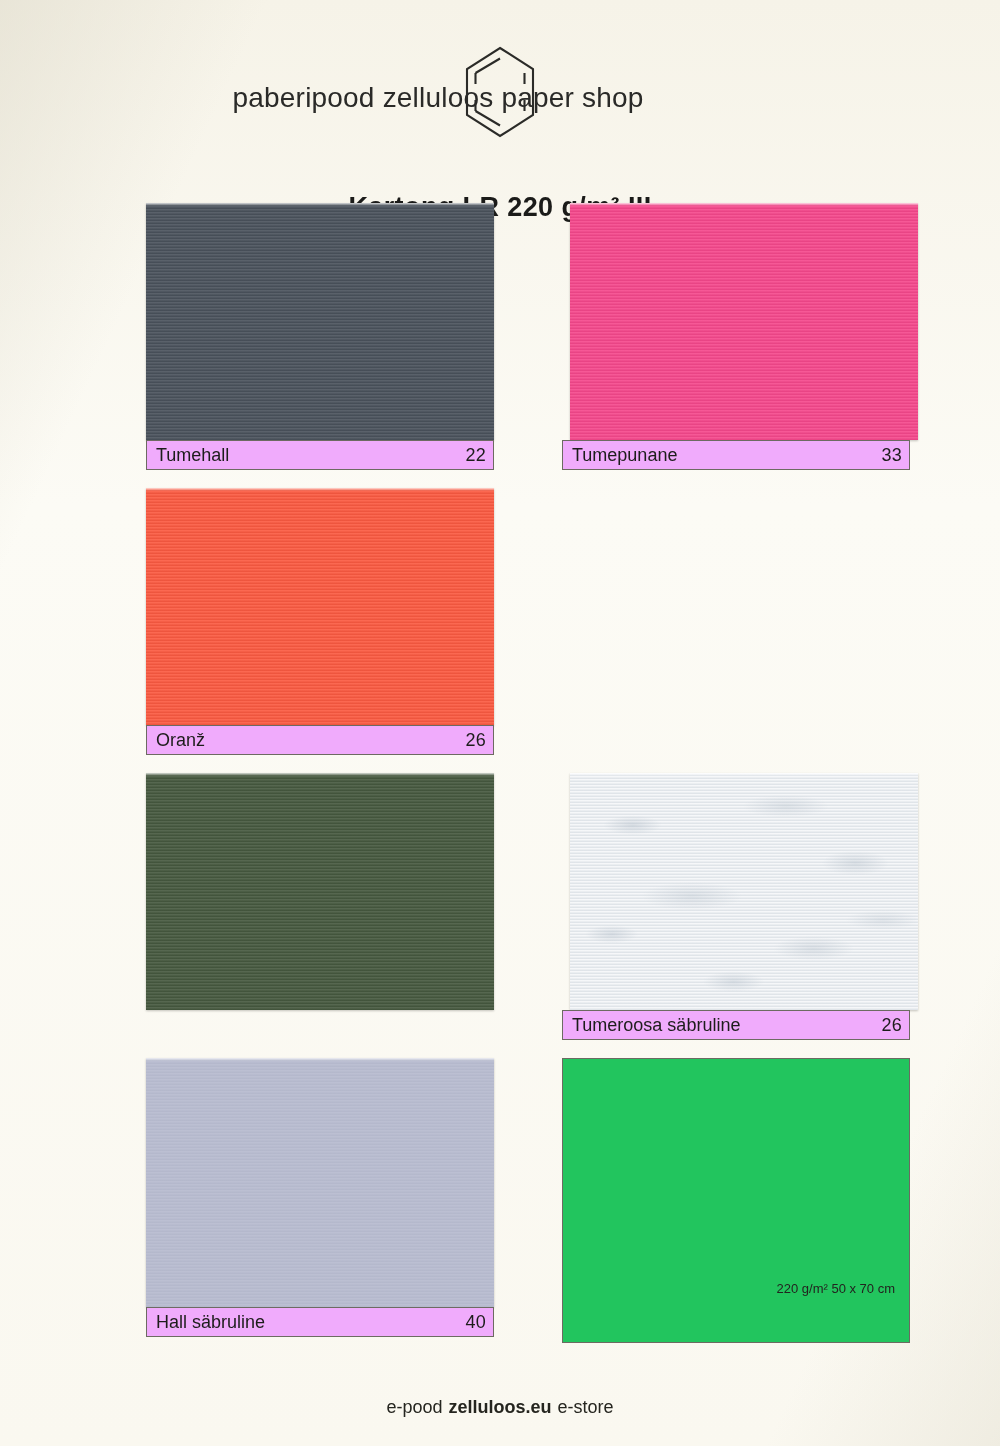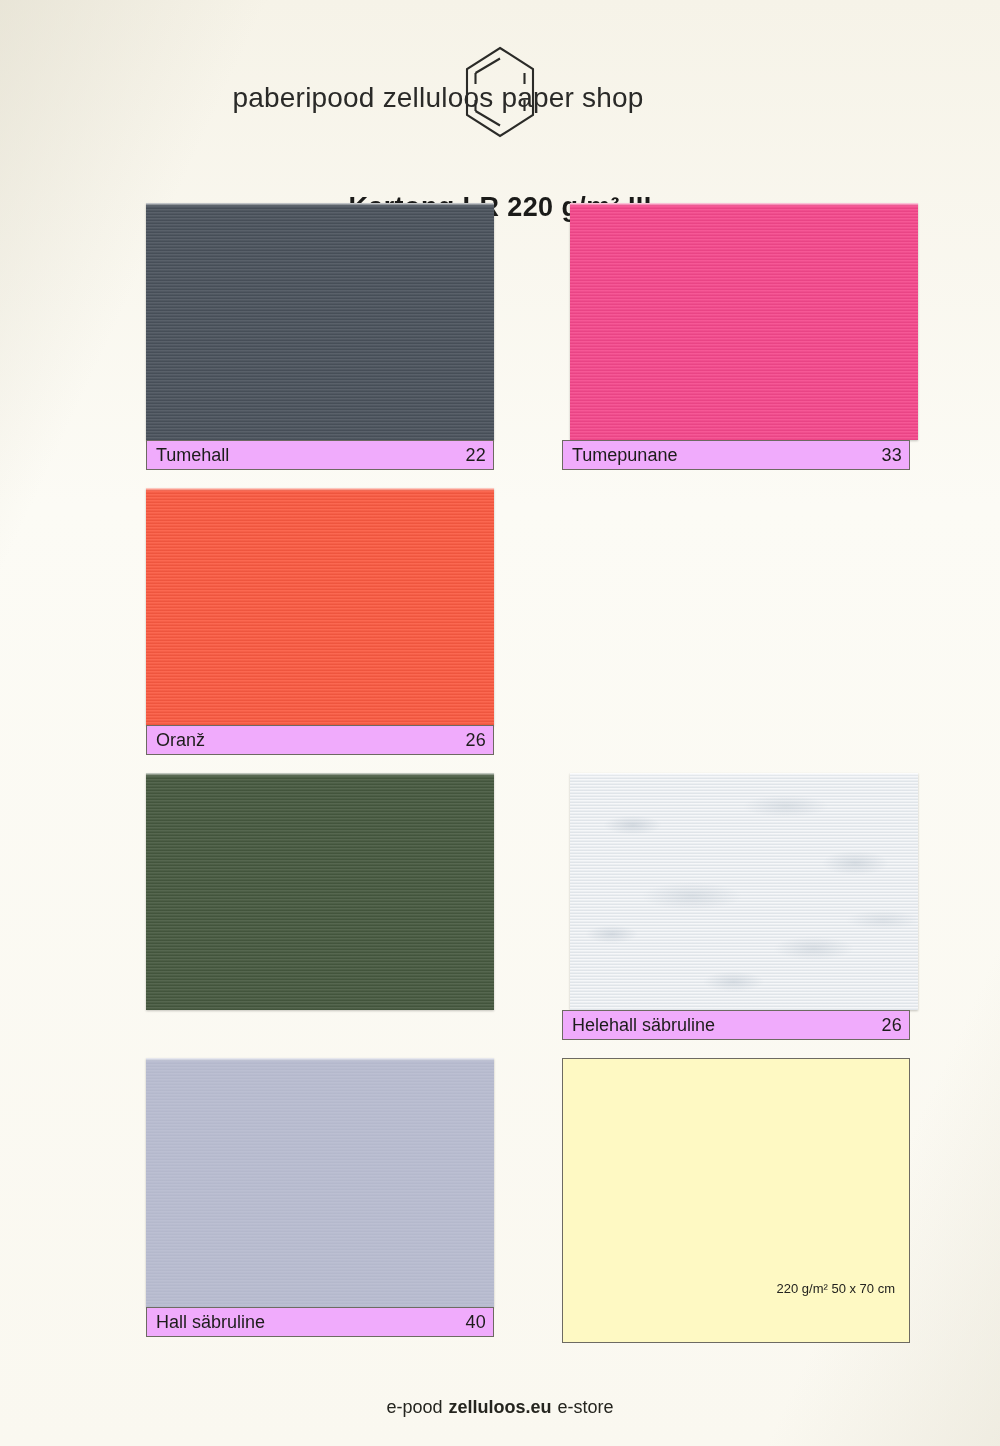--- a/index.html
+++ b/index.html
@@ -179,21 +179,21 @@
   }
   .caption .name { white-space: nowrap; }
   .caption .num  { letter-spacing: 0.3px; }
 
   
   .spec-box {
     box-sizing: border-box;
     width: 348px;
     height: 285px;
     border: 1px solid #6d6a62;
-    background: #fef9c3;
+    background: #22c55e;
     position: relative;
   }
   .spec-text {
     position: absolute;
     right: 14px;
     bottom: 46px;
     font-size: 13px;
     color: #23231f;
     white-space: nowrap;
   }
@@ -279,21 +279,21 @@
       <div class="cell">
         <div class="swatch-wrap">
           <div class="swatch laid" style="background-color:#46593f;"></div>
         </div>
       </div>
       <div class="cell offset-right">
         <div class="swatch-wrap">
           <div class="swatch marbled" style="background-color:#eef1f4;"></div>
         </div>
         <div class="caption">
-          <span class="name">Helehall säbruline</span>
+          <span class="name">Tumeroosa säbruline</span>
           <span class="num">26</span>
         </div>
       </div>
     </div>
 
     <div class="grid-row">
       <div class="cell tall">
         <div class="swatch-wrap">
           <div class="swatch smooth" style="background-color:#b8bcd0;"></div>
         </div>

